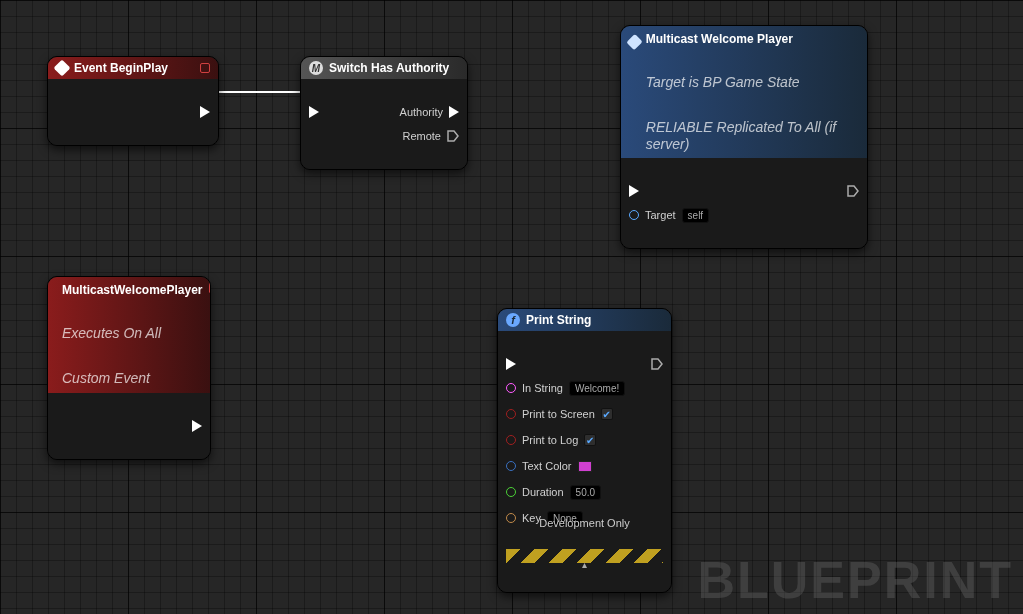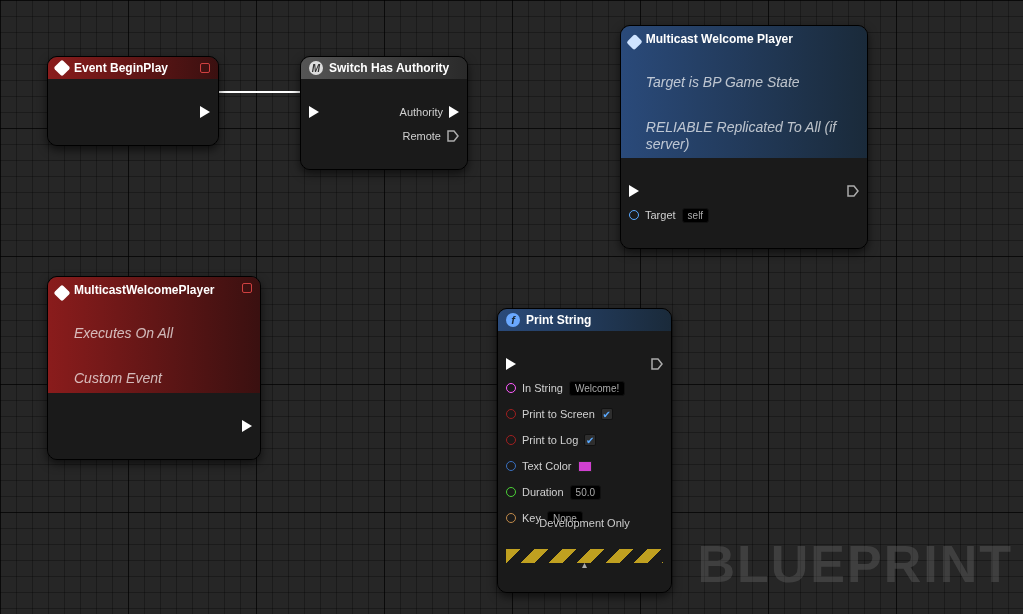--- a/index.html
+++ b/index.html
@@ -17,21 +17,21 @@
   position: absolute; inset: 0;
   background:
     linear-gradient(to right, rgba(0,0,0,0.3) 1px, transparent 1px) 0 0 / 16px 16px,
     linear-gradient(to bottom, rgba(0,0,0,0.3) 1px, transparent 1px) 0 0 / 16px 16px,
     linear-gradient(to right, rgba(0,0,0,0.6) 1px, transparent 1px) 0 0 / 128px 128px,
     linear-gradient(to bottom, rgba(0,0,0,0.6) 1px, transparent 1px) 0 0 / 128px 128px,
     #262626;
 }
 .watermark {
   position: absolute;
-  right: 10px; bottom: 20px;
+  right: 10px; bottom: 4px;
   font-size: 52px;
   font-weight: 900;
   letter-spacing: 2px;
   color: rgba(140,140,140,0.25);
 }
 .node {
   position: absolute;
   border-radius: 10px;
   background: #1a1a1a;
   border: 1px solid #000;
@@ -175,21 +175,21 @@
         <span class="exec-outline">
           <svg width="12" height="12">
               <path d="M1 1 L7 1 L11 6 L7 11 L1 11 Z" fill="none" stroke="#aaa" stroke-width="1.5"></path>
             </svg>
         </span>
       </div>
     </div>
   </div>
 </div>
 
-<div class="node" style="left:47px; top:276px; width:214px;">
+<div class="node" style="left:47px; top:276px; width:164px;">
   <div class="node-header header-red" style="align-items:flex-start; padding:6px 8px;">
     <span class="icon-diamond" style="margin-top:4px;"></span>
     <div style="flex:1;">
       <div>MulticastWelcomePlayer</div>
       <span class="sub sub-line">Executes On All</span>
       <span class="sub sub-line">Custom Event</span>
     </div>
     <span class="delegate-box"></span>
   </div>
   <div class="node-body">

